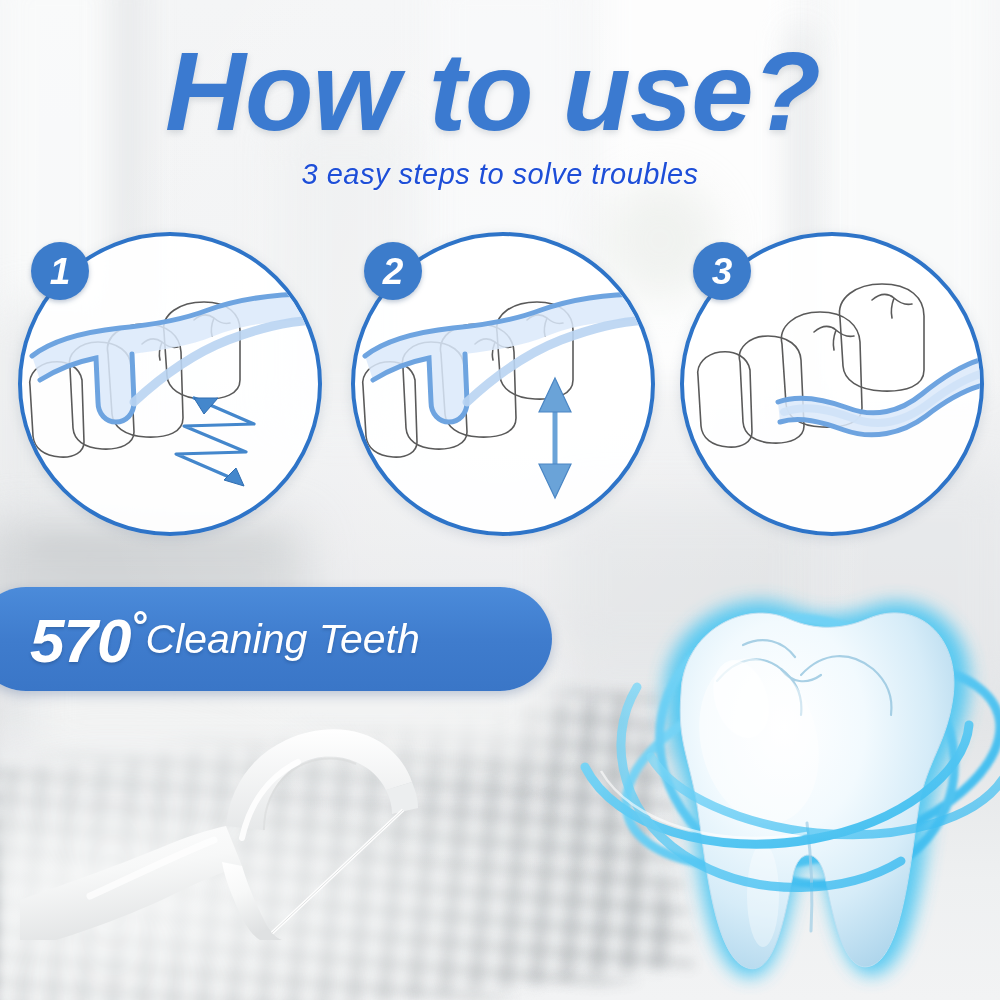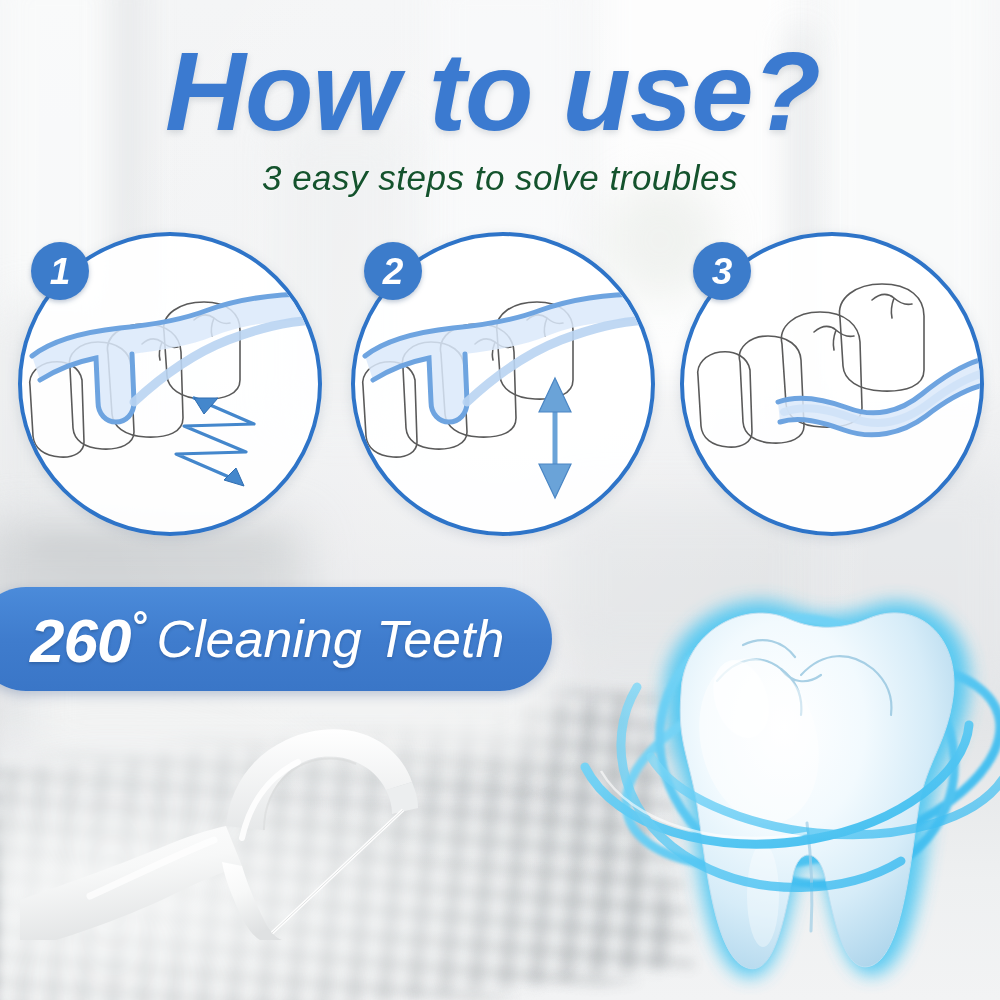--- a/index.html
+++ b/index.html
@@ -62,22 +62,22 @@
 
   
   .title{
     position:absolute;left:0;top:36px;width:985px;text-align:center;
     font-size:112px;line-height:1;font-weight:700;font-style:italic;
     color:#3B7AD0;letter-spacing:-1px;
     text-shadow:0 3px 6px rgba(120,130,145,.25);
   }
   .subtitle{
     position:absolute;left:0;top:160px;width:1000px;text-align:center;
-    font-size:35px;line-height:1;font-style:italic;font-weight:400;
-    color:#14532d;letter-spacing:.5px;
+    font-size:29px;line-height:1;font-style:italic;font-weight:400;
+    color:#1d4ed8;letter-spacing:.5px;
     text-shadow:0 1px 2px rgba(255,255,255,.6);
   }
 
   
   .steps{position:absolute;left:0;top:0;width:1000px;height:1000px;}
   .step{position:absolute;width:296px;height:296px;border-radius:50%;
     background:rgba(255,255,255,.93);
     border:4px solid #2E74C8;
     box-shadow:0 3px 12px rgba(90,110,140,.18);
     overflow:hidden;}
@@ -103,22 +103,22 @@
     box-shadow:0 4px 12px rgba(60,90,140,.30);
     display:flex;align-items:center;
     padding-left:56px;box-sizing:border-box;
   }
   .banner .b-360{
     color:#fff;font-size:62px;font-weight:700;font-style:italic;line-height:1;
     letter-spacing:-1px;text-shadow:0 2px 3px rgba(25,60,110,.35);
   }
   .banner .b-deg{font-size:40px;vertical-align:super;line-height:1;}
   .banner .b-rest{
-    color:#fff;font-size:52px;font-weight:400;font-style:italic;line-height:1;
-    margin-left:11px;text-shadow:0 2px 3px rgba(25,60,110,.30);
+    color:#fff;font-size:41px;font-weight:400;font-style:italic;line-height:1;
+    margin-left:0;text-shadow:0 2px 3px rgba(25,60,110,.30);
   }
 
   
   .pick{position:absolute;left:20px;top:690px;width:460px;height:250px;}
   .pick svg{width:100%;height:100%;display:block;}
 
   
   .tooth{position:absolute;left:545px;top:565px;width:470px;height:430px;}
   .tooth svg{width:100%;height:100%;display:block;}
 
@@ -238,21 +238,21 @@
         </g>
       </svg>
     </div>
 
     <div class="badge b1">1</div>
     <div class="badge b2">2</div>
     <div class="badge b3">3</div>
   </div>
 
   <div class="banner">
-    <span class="b-360"><span>260</span><span class="b-deg">°</span></span>
+    <span class="b-360"><span>570</span><span class="b-deg">°</span></span>
     <span class="b-rest">Cleaning Teeth</span>
   </div>
 
   <div class="pick">
     <svg viewBox="0 0 460 250" xmlns="http://www.w3.org/2000/svg">
       <defs>
         <linearGradient id="pg" x1="0" y1="0" x2="0.3" y2="1">
           <stop offset="0%" stop-color="#ffffff"></stop>
           <stop offset="45%" stop-color="#f7f8f8"></stop>
           <stop offset="100%" stop-color="#dfe1e2"></stop>

